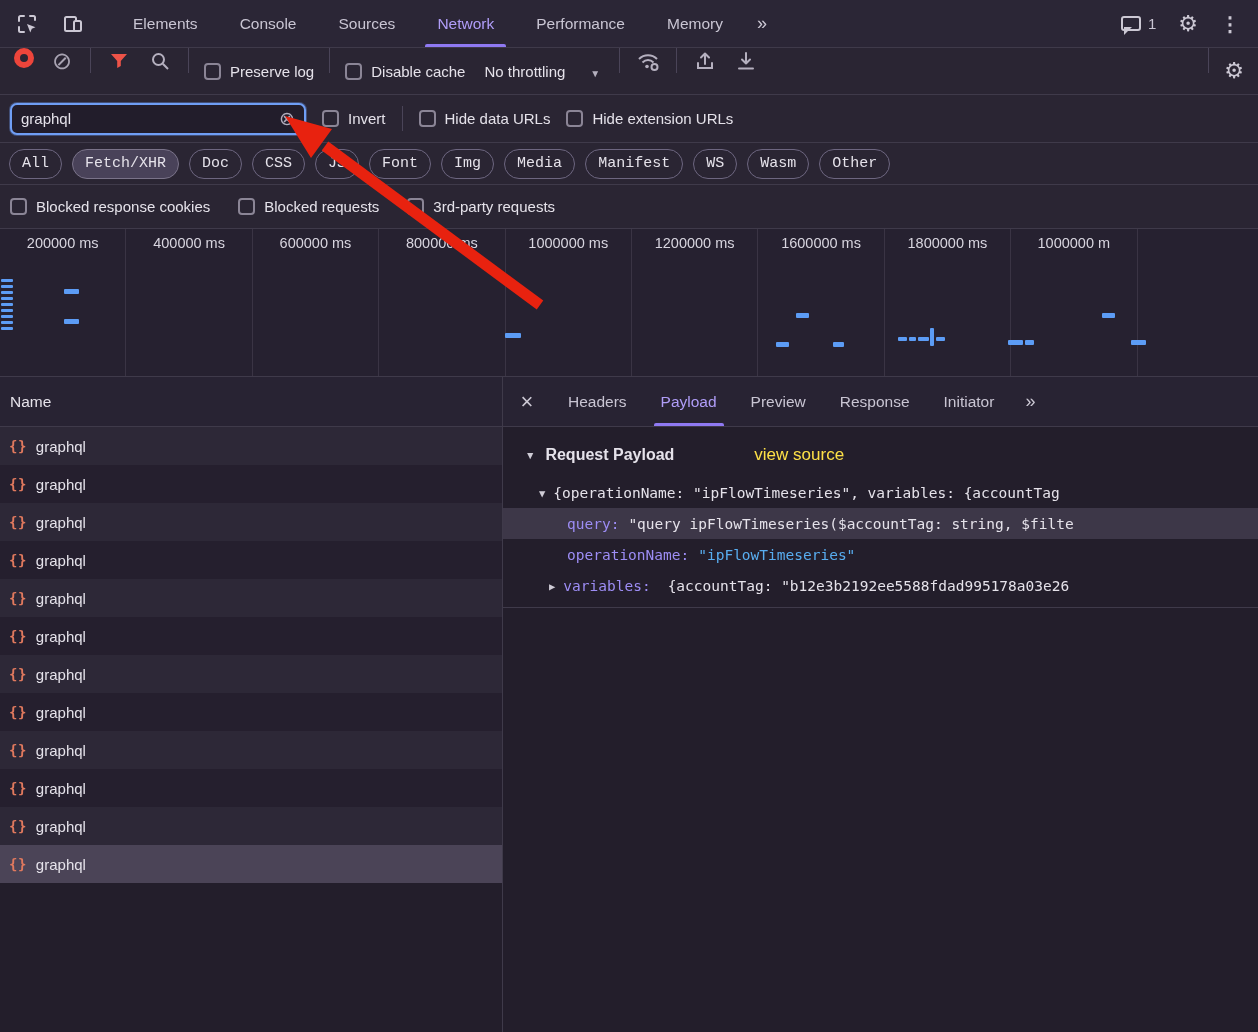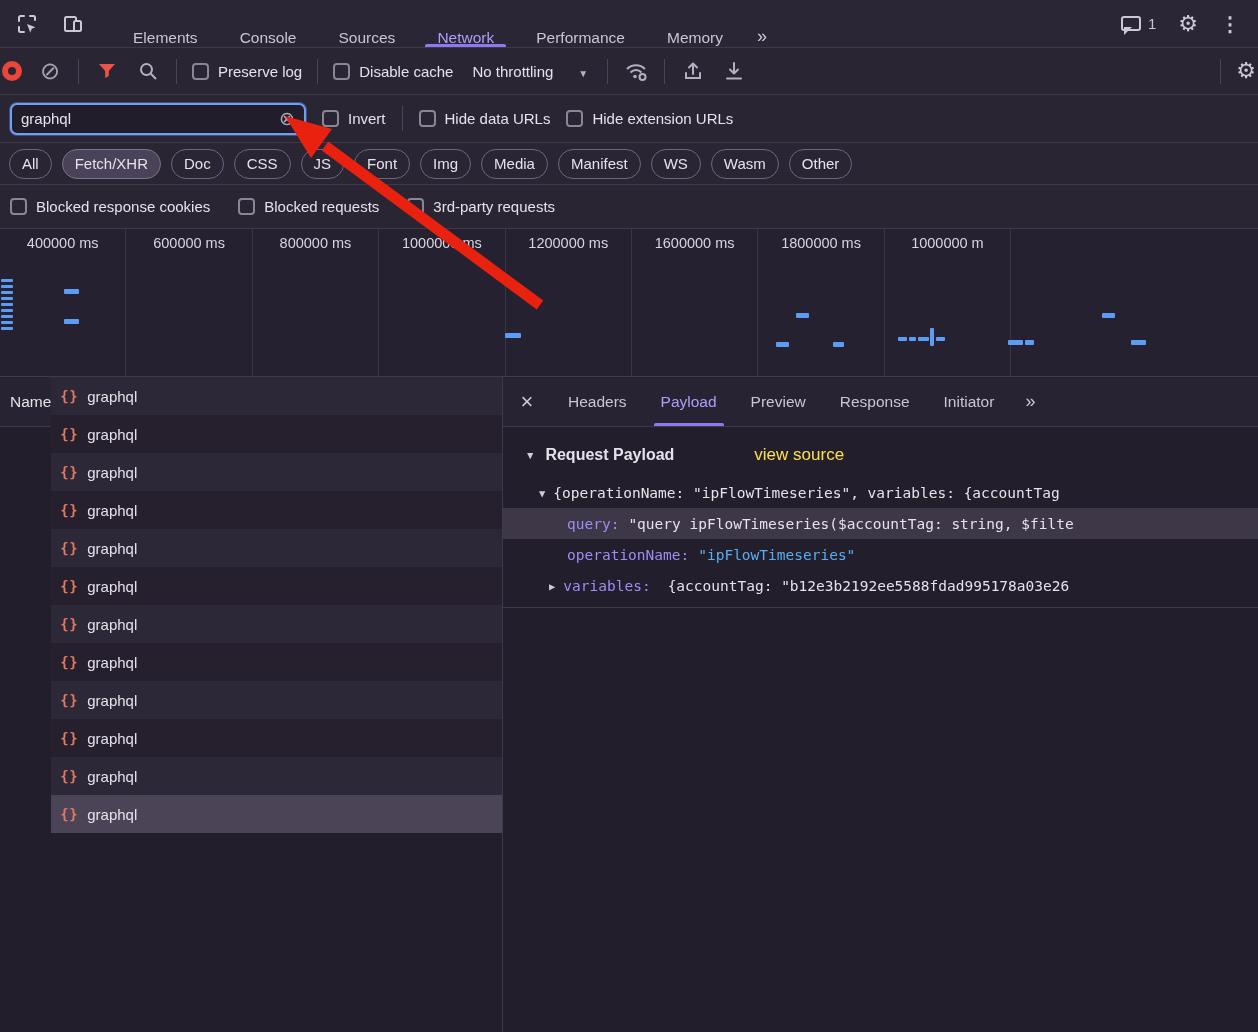--- a/index.html
+++ b/index.html
@@ -9,43 +9,43 @@
     --accent:#b09df8; --accent-line:#8f79f2;
     --blue:#5c9cf5; --focus:#6f9ef5;
     --red:#ed453b; --chip-border:#6d6680;
     --row-odd:#2d2837; --row-even:#251f2e; --row-sel:#4b4457;
     --key:#9d8df5; --str:#58adf0;
   }
   *{box-sizing:border-box;margin:0;padding:0}
   html,body{width:1258px;height:1032px}
   body{position:relative;overflow:hidden;background:var(--bg-panel);color:var(--text);
        font-family:"Liberation Sans",sans-serif;font-size:15px}
-  button{font-family:Liberation Sans, sans-serif}
+  button{font-family:Liberation Mono, monospace}
 
   
   .topbar{height:48px;display:flex;align-items:stretch;background:var(--bg-top);border-bottom:1px solid var(--border)}
   .win-icons{display:flex;align-items:center;gap:24px;padding:0 28px 0 16px}
   .icon-btn{display:inline-flex;align-items:center;justify-content:center;cursor:pointer}
   .main-tabs{display:flex;align-items:stretch}
-  .tab{display:flex;align-items:flex-end;padding:0 21px;color:var(--text-dim);font-size:15.5px;position:relative;cursor:pointer}
+  .tab{display:flex;align-items:center;padding:0 21px;color:var(--text-dim);font-size:15.5px;position:relative;cursor:pointer}
   .tab.selected{color:var(--accent)}
   .tab.selected::after{content:"";position:absolute;left:9px;right:9px;bottom:0;height:3px;background:var(--accent-line);border-radius:2px 2px 0 0}
   .tab.more{padding:0 13px}
   .chev::before{content:"»";font-size:18px;color:var(--icon)}
   .top-right{margin-left:auto;display:flex;align-items:center;gap:22px;padding-right:18px}
   .bubble-group{display:flex;align-items:center;gap:7px;cursor:pointer}
   .bubble{width:20px;height:15px;border:2px solid var(--icon);border-radius:3px;position:relative;display:inline-block}
   .bubble::after{content:"";position:absolute;left:1px;bottom:-6px;width:0;height:0;
      border:4px solid transparent;border-top-color:var(--icon);border-left-color:var(--icon)}
   .bubble-count{font-size:15px;color:var(--text-dim)}
   .gear::before{content:"⚙";font-size:22px;color:var(--icon);line-height:1}
   .kebab::before{content:"⋮";font-size:20px;font-weight:bold;color:var(--icon);line-height:1}
 
   
-  .tb2{height:47px;display:flex;align-items:center;gap:15px;padding:0 2px;background:var(--bg-toolbar);border-bottom:1px solid var(--border)}
+  .tb2{height:47px;display:flex;gap:15px;padding:0 14px;background:var(--bg-toolbar);border-bottom:1px solid var(--border)}
   .rec{width:20px;height:20px;border:6px solid var(--red);border-radius:50%;cursor:pointer;flex:0 0 auto}
   .clear-ic::before{content:"⊘";font-size:24px;color:#a8a3b2;line-height:1}
   .sep{width:1px;height:25px;background:var(--sep);flex:0 0 auto}
   .ic{display:inline-flex;align-items:center;justify-content:center;width:26px;height:26px;cursor:pointer}
   .cb{width:17px;height:17px;border:2px solid #8b8596;border-radius:4px;flex:0 0 auto;background:transparent}
   .cb-group{display:flex;align-items:center;gap:9px;color:var(--text);font-size:15px;cursor:pointer;white-space:nowrap}
   .dropdown{display:flex;align-items:center;gap:25px;padding:0 4px;color:var(--text);font-size:15px;cursor:pointer;white-space:nowrap}
   .dd-caret::before{content:"▼";font-size:10px;color:#b5b0bf}
   .flex-spacer{flex:1}
 
@@ -67,21 +67,21 @@
   .extrabar{height:44px;display:flex;align-items:center;gap:28px;padding:0 10px;background:var(--bg-toolbar);border-bottom:1px solid var(--border)}
 
   
   .timeline{height:148px;display:flex;position:relative;background:#262130;border-bottom:1px solid var(--border);overflow:hidden}
   .tl-col{flex:0 0 126.4px;border-right:1px solid #3a3444;padding-top:6px;text-align:center;font-size:14.5px;color:#d8d5df;white-space:nowrap}
   .tl-bars{position:absolute;inset:0;pointer-events:none}
   .tl-bar{position:absolute;background:var(--blue);border-radius:1px}
 
   
   .main{display:flex;height:655px}
-  .left-pane{width:503px;flex:0 0 503px;border-right:1px solid var(--border);background:var(--bg-panel);display:flex;flex-direction:row;overflow:hidden}
+  .left-pane{width:503px;flex:0 0 503px;border-right:1px solid var(--border);background:var(--bg-panel);display:flex;flex-direction:column;overflow:hidden}
   .left-header{height:50px;display:flex;align-items:center;padding-left:10px;border-bottom:1px solid var(--border);
                background:var(--bg-header);font-size:15.5px;cursor:pointer}
   .req-list{flex:1;overflow:hidden}
   .req-row{height:38px;display:flex;align-items:center;gap:9px;padding-left:9px;font-size:15px;cursor:pointer;background:var(--row-even)}
   .req-row:nth-child(odd){background:var(--row-odd)}
   .req-row.selected{background:var(--row-sel)}
   .braces-icon{color:#e0795e;font:600 14px "DejaVu Sans Mono",monospace;letter-spacing:.5px}
   .braces-icon::before{content:"{}"}
 
   .right-pane{flex:1;min-width:0;display:flex;flex-direction:column;background:var(--bg-panel)}
@@ -290,20 +290,23 @@
       <span class="cb"></span>
       <span>Blocked requests</span>
     </label>
     <label class="cb-group">
       <span class="cb"></span>
       <span>3rd-party requests</span>
     </label>
 </div>
 
 <div class="timeline">
+  <div class="tl-col">
+      <span class="tl-label">200000 ms</span>
+    </div>
     <div class="tl-col">
       <span class="tl-label">400000 ms</span>
     </div>
     <div class="tl-col">
       <span class="tl-label">600000 ms</span>
     </div>
     <div class="tl-col">
       <span class="tl-label">800000 ms</span>
     </div>
     <div class="tl-col">

